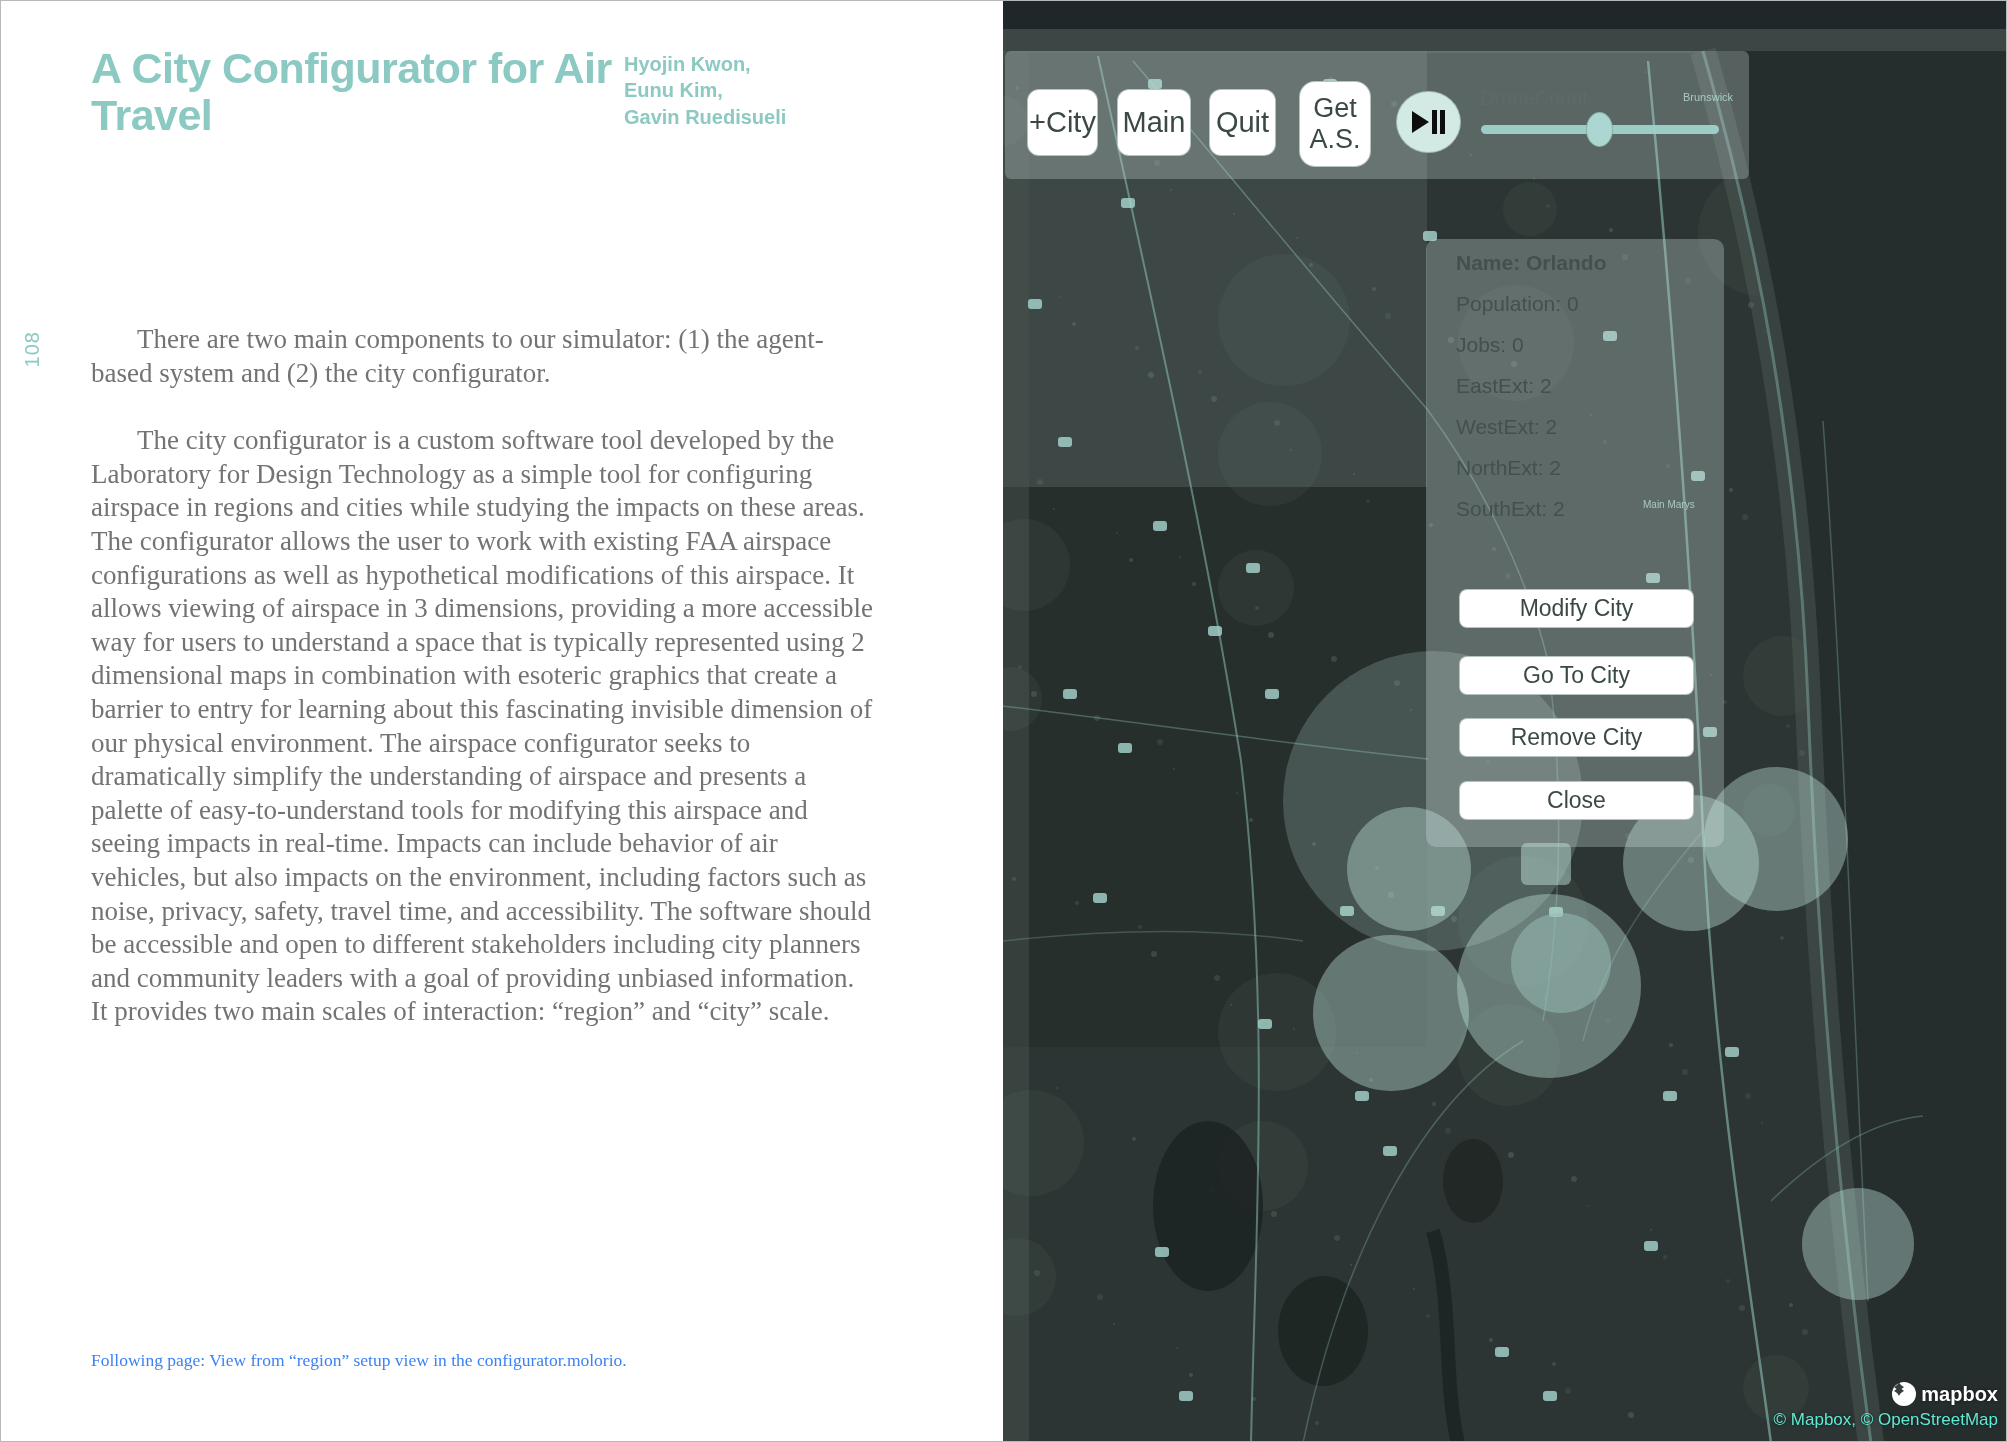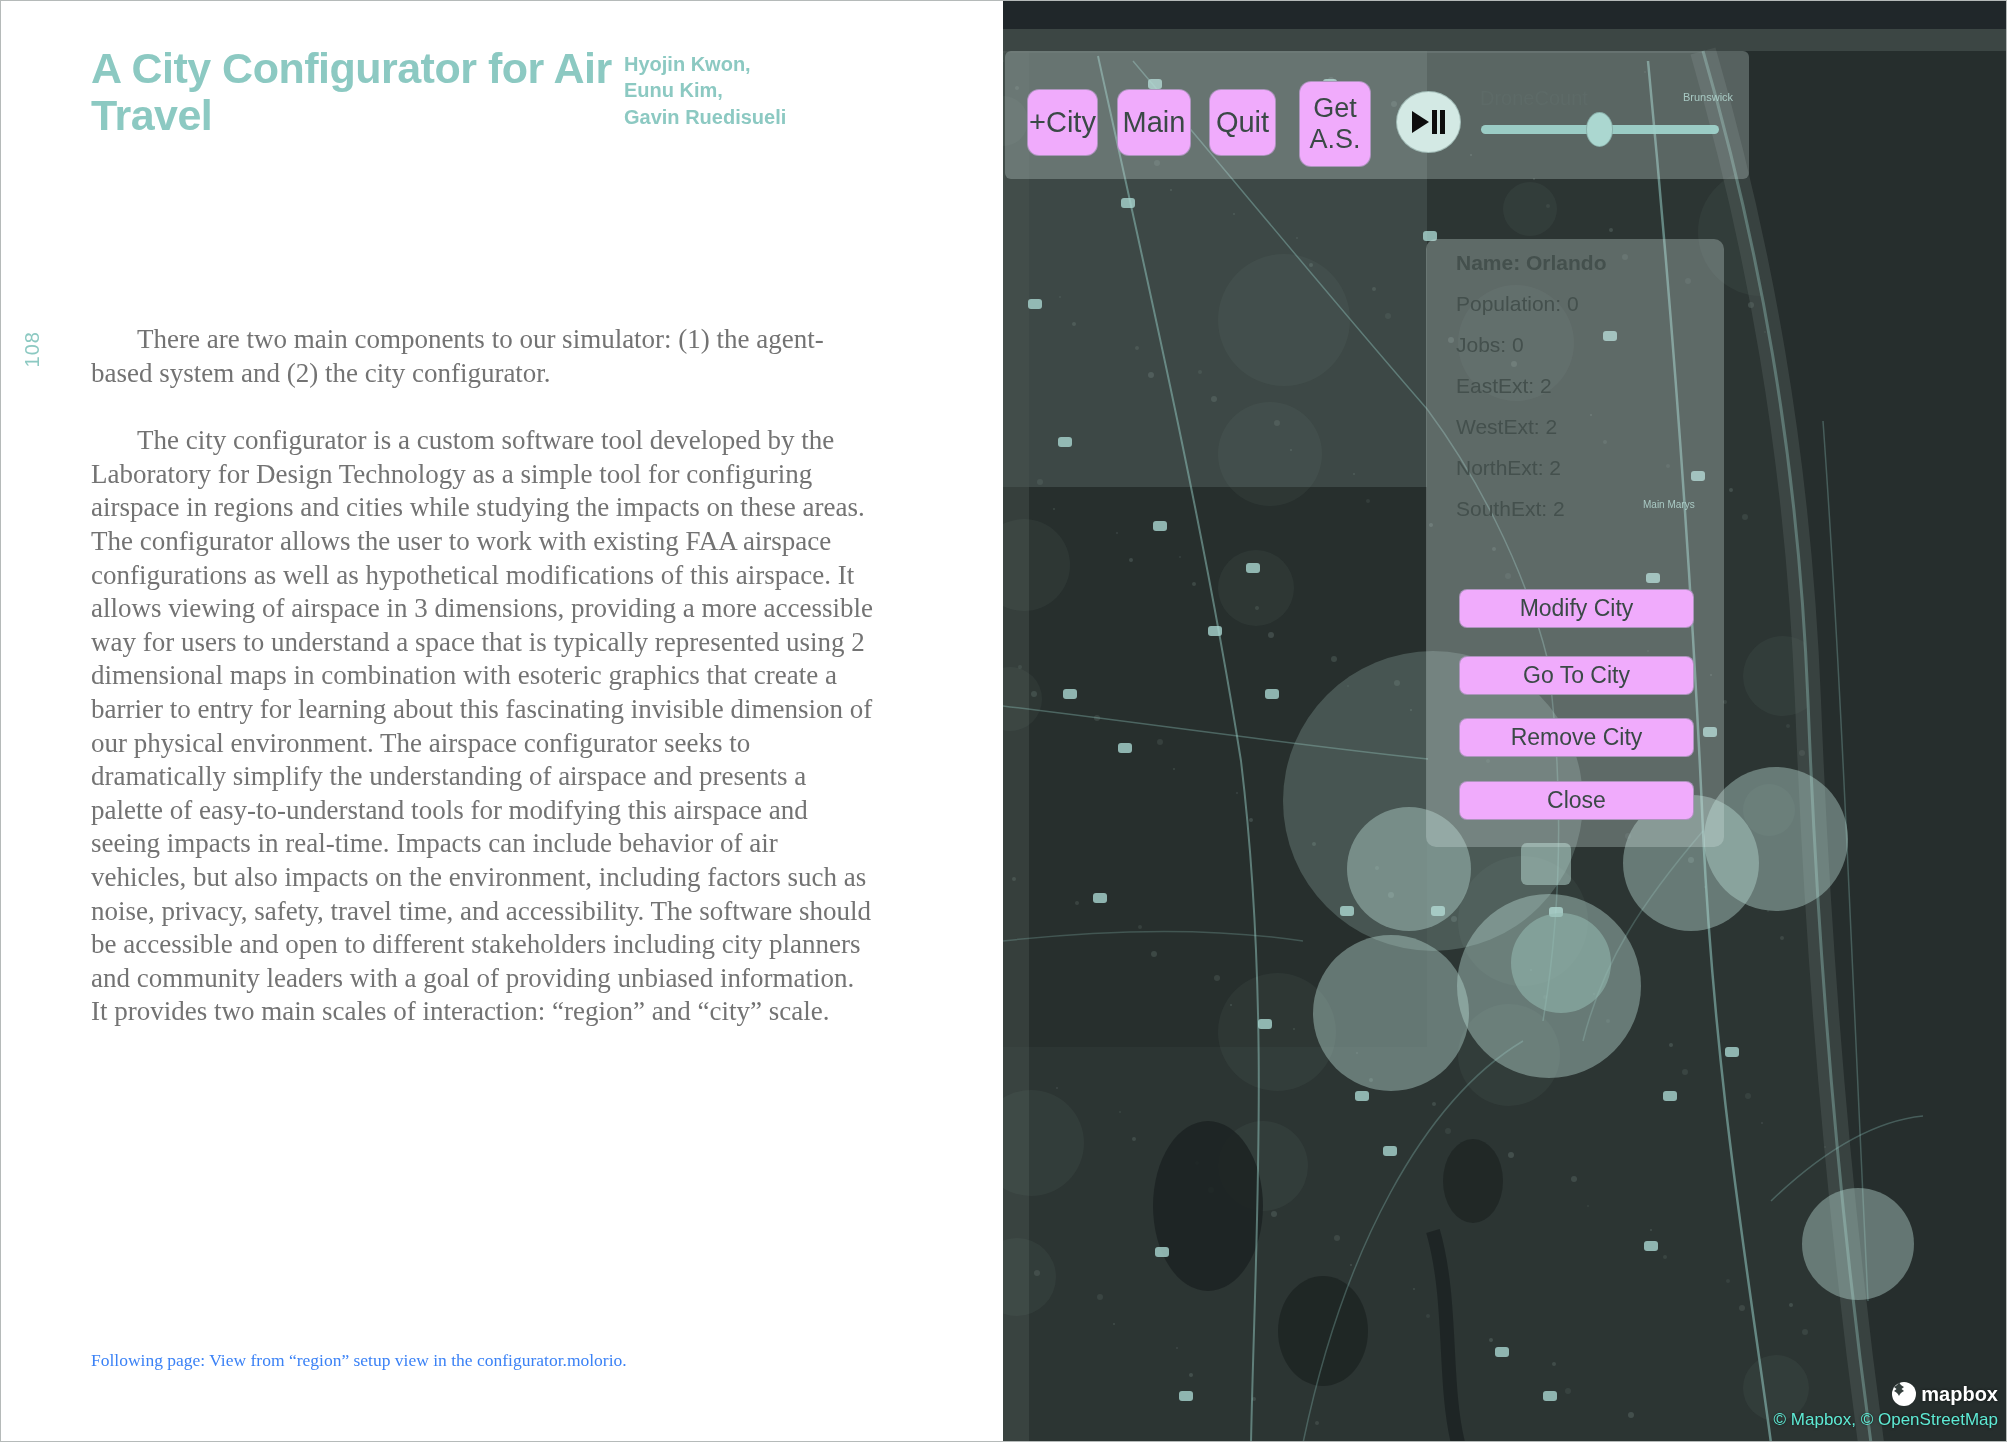--- a/index.html
+++ b/index.html
@@ -39,21 +39,21 @@
     position:absolute;left:1002px;top:0;width:1005px;height:1442px;
     background:#2c3533;overflow:hidden;
   }
   .map svg{position:absolute;left:0;top:0;}
   .blob{position:absolute;border-radius:50%;background:rgba(186,220,211,.42);}
   .overlay-strip{
     position:absolute;background:rgba(213,230,226,.28);border-radius:6px;
   }
   .ui-btn{
     position:absolute;display:flex;align-items:center;justify-content:center;
-    background:#f0abfc;border:1px solid rgba(90,120,114,.45);border-radius:12px;
+    background:#ffffff;border:1px solid rgba(90,120,114,.45);border-radius:12px;
     color:#3a4946;text-align:center;cursor:pointer;
   }
   .tb-btn{top:88px;height:67px;font-size:29px;}
   .menu-btn{left:456px;width:235px;height:39px;border-radius:8px;font-size:23px;text-align:right;}
   .play-btn{
     position:absolute;left:393px;top:90px;width:65px;height:62px;border-radius:50%;
     background:#d3e9e4;display:flex;align-items:center;justify-content:center;gap:3px;
     border:1px solid rgba(90,120,114,.4);cursor:pointer;
   }
   .play-tri{width:0;height:0;border-left:17px solid #0d0d0d;
@@ -364,21 +364,21 @@
     <div class="blob" style="left:518px;top:842px;width:50px;height:42px;border-radius:6px;background:rgba(186,220,211,.5);"></div>
     <div class="blob" style="left:799px;top:1187px;width:112px;height:112px;"></div>
 
     <div class="map-label" style="left:680px;top:90px;font-size:11px;">Brunswick</div>
     <div class="map-label" style="left:640px;top:498px;font-size:10px;">Main Marys</div>
 
     <div class="overlay-strip" style="left:2px;top:50px;width:744px;height:128px;"></div>
     <div class="ui-btn tb-btn" style="left:24px;width:71px;">+City</div>
     <div class="ui-btn tb-btn" style="left:114px;width:74px;">Main</div>
     <div class="ui-btn tb-btn" style="left:206px;width:67px;">Quit</div>
-    <div class="ui-btn" style="left:296px;top:80px;width:72px;height:86px;font-size:27px;line-height:1.15;padding:0 6px;">Get A.S.</div>
+    <div class="ui-btn" style="left:296px;top:80px;width:72px;height:86px;font-size:27px;line-height:1.15;padding:0 6px;border-radius:16px;">Get A.S.</div>
     <div class="play-btn">
       <span class="play-tri"></span>
       <span class="pause-bar"></span>
       <span class="pause-bar"></span>
     </div>
     <div class="dronecount">DroneCount</div>
     <div class="slider-track"></div>
     <div class="slider-thumb"></div>
 
     <div class="panel-bg"></div>

